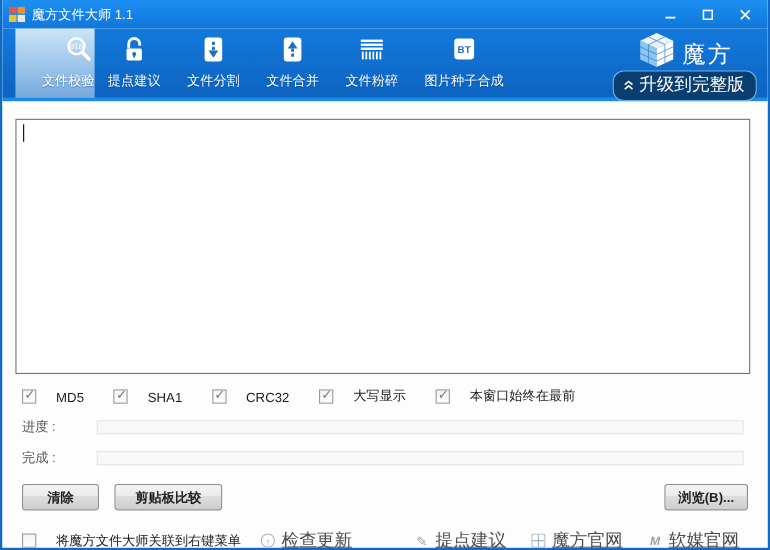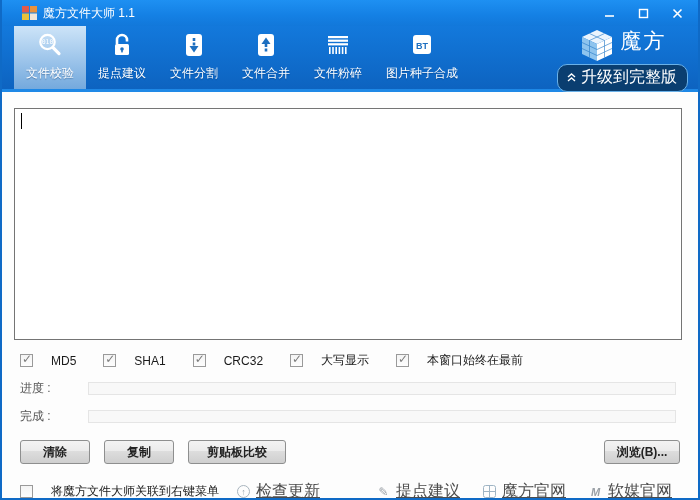--- a/index.html
+++ b/index.html
@@ -4,44 +4,44 @@
 <style>
   * { margin:0; padding:0; box-sizing:border-box; }
   html,body { width:700px; height:500px; font-family:"Liberation Sans","DejaVu Sans",sans-serif; }
   .window {
     width:700px; height:500px; position:relative; background:#fdfdfd;
     border:2px solid #0f6ac6; border-top:none; overflow:hidden;
   }
   
   .titlebar {
     height:26px; background:linear-gradient(180deg,#1e90f2,#1480e4 60%,#1278da);
-    display:flex; align-items:center; padding-left:20px; position:relative;
+    display:flex; align-items:center; padding-left:6px; position:relative;
   }
   .app-icon { width:15px; height:14px; margin-right:6px; }
   .titlebar .title { color:#ffffff; font-size:12px; }
   .win-controls { position:absolute; right:4px; top:0; height:26px; display:flex; align-items:center; }
   .win-btn { width:34px; height:22px; display:flex; align-items:center; justify-content:center; cursor:default; }
   .win-btn svg { display:block; }
   
   .toolbar {
     height:66px; background:linear-gradient(180deg,#1379dc,#0d63c0);
     border-bottom:3px solid #1e88e6; position:relative; display:flex;
   }
   .tabs { display:flex; margin-left:12px; height:100%; }
   .tab {
     width:72px; height:100%; display:flex; flex-direction:column; align-items:center;
     justify-content:flex-end; padding-bottom:7px; cursor:pointer;
   }
   .tab.wide { width:96px; }
-  .tab.selected { background:linear-gradient(180deg,#cde4f8,#9cc4ea 55%,#74a9dd); }
+  .tab.selected { background:linear-gradient(180deg,#cde4f8,#9cc4ea 55%,#74a9dd);align-items:flex-end; }
   .tab-icon { height:32px; display:flex; align-items:center; justify-content:center; margin-bottom:4px; }
   .tab-label { color:#ffffff; font-size:12px; white-space:nowrap; text-shadow:0 1px 1px rgba(0,40,90,.4); }
   
   .brand { position:absolute; right:10px; top:1px; display:flex; flex-direction:column; align-items:center; }
-  .brand-row { display:flex; align-items:flex-start; }
+  .brand-row { display:flex; align-items:flex-end; }
   .brand-name { color:#ffffff; font-size:21px; margin-left:6px; letter-spacing:2px; }
   .upgrade-pill {
     margin-top:1px; display:flex; align-items:center; gap:4px;
     background:#0a3e70; border:1px solid #6ab1e8; border-radius:10px;
     padding:2px 10px 3px 8px; cursor:pointer;
   }
   .upgrade-pill span { color:#ffffff; font-size:16px; white-space:nowrap; }
   
   .content { padding:0; }
   .filebox {
@@ -262,21 +262,20 @@
       <span class="p-label">进度 :</span>
       <div class="p-bar"></div>
     </div>
     <div class="progress-row">
       <span class="p-label">完成 :</span>
       <div class="p-bar"></div>
     </div>
 
     <div class="buttons-row">
       <div class="btn btn-clear">清除</div>
-      <div class="btn btn-copy">复制</div>
       <div class="btn btn-clip">剪贴板比较</div>
       <div class="btn btn-browse">浏览(B)...</div>
     </div>
 
     <div class="footer-row">
       <div class="checkbox">
         <span class="cbox"></span>
         <span class="cb-label">将魔方文件大师关联到右键菜单</span>
       </div>
       <div class="links">

